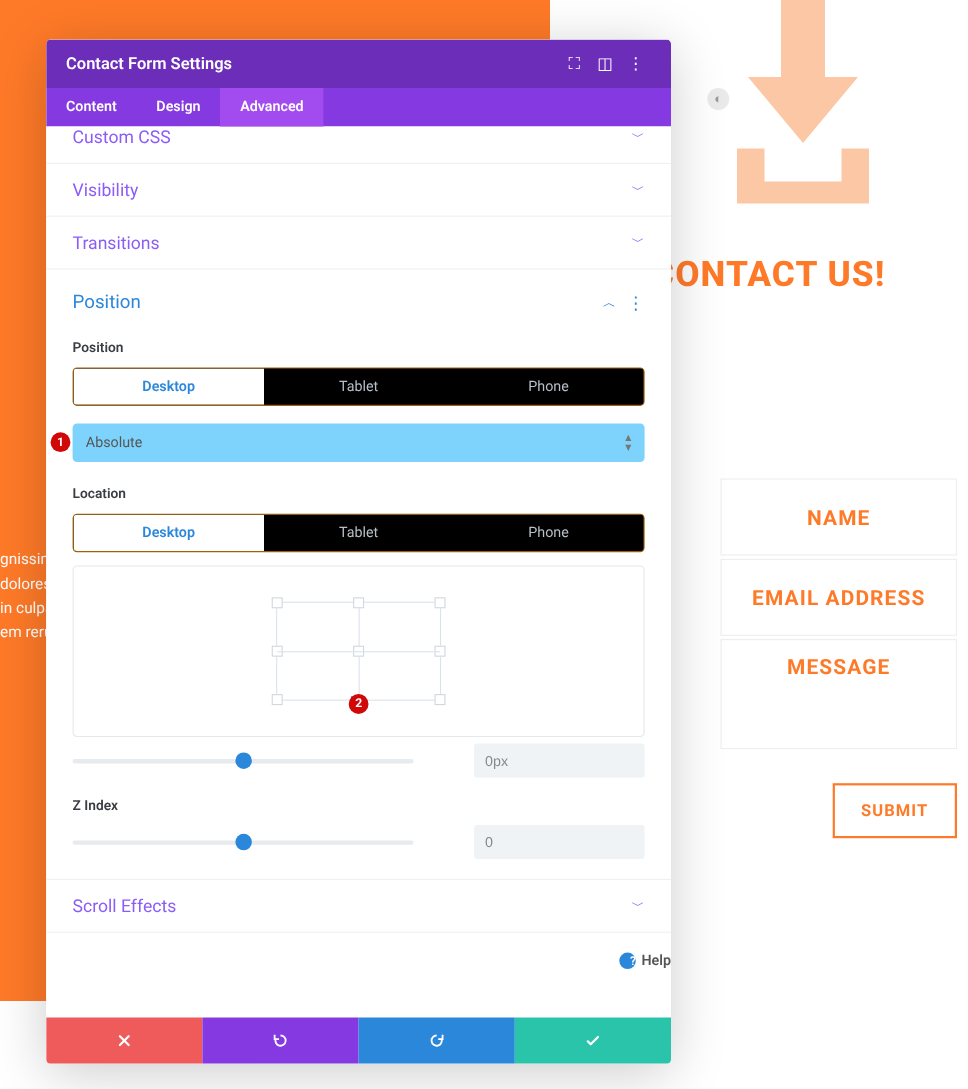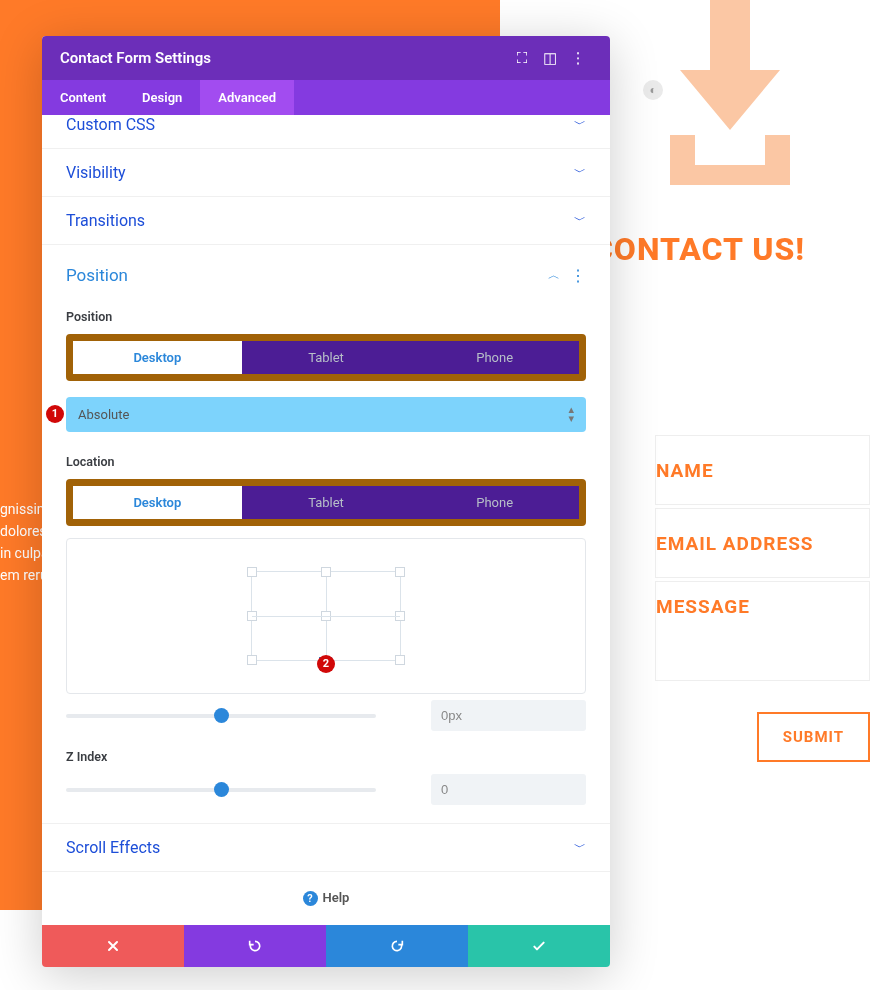--- a/index.html
+++ b/index.html
@@ -49,20 +49,21 @@
     position: absolute;
     right: 10px;
     top: 435px;
     width: 215px;
   }
   .bg-input {
     height: 70px;
     background: #fff;
     border: 1px solid #eee;
     margin-bottom: 3px;
+    text-align: center;
     color: #ff7a28;
     font-weight: 700;
     font-size: 19px;
     line-height: 70px;
     letter-spacing: 1px;
   }
   .bg-message {
     height: 100px;
     line-height: 50px;
   }
@@ -131,39 +132,39 @@
   .modal-body {
     background: #fff;
     height: 810px;
     overflow: hidden;
   }
   .acc-row {
     display: flex;
     align-items: center;
     padding: 14px 24px;
     border-bottom: 1px solid #f0f0f0;
-    color: #1d4ed8;
+    color: #8b5cf6;
     font-size: 16px;
     cursor: pointer;
   }
   .acc-row.cut { padding-top: 0; }
   .acc-row .spacer { flex: 1; }
   .chev { font-size: 12px; }
   .acc-row.open { color: #2b87da; }
   .options-dots { color: #2b87da; font-size: 16px; margin-left: 10px; }
 
   .section-content { padding: 8px 24px 18px; }
   .field-label { font-size: 12.5px; font-weight: 600; color: #3a3d42; margin: 12px 0 10px; }
 
   .device-tabs {
     display: flex;
-    border: 7px solid #a16207;
+    border: 1px solid #a16207;
     border-radius: 4px;
     overflow: hidden;
-    background: #4c1d95;
+    background: #000000;
   }
   .device-tab {
     flex: 1;
     text-align: center;
     padding: 9px 0;
     font-size: 13px;
     color: #b7bfc8;
     cursor: pointer;
   }
   .device-tab.active {
@@ -268,21 +269,21 @@
     width: 155px;
     padding: 8px 10px;
     background: #f0f3f6;
     border: none;
     border-radius: 3px;
     font-size: 13px;
     color: #888;
   }
 
   .help-row {
-    text-align: center;
+    text-align: right;
     padding: 18px 0;
     font-size: 13px;
     color: #555;
     font-weight: 600;
   }
   .help-row .q {
     display: inline-block;
     width: 15px;
     height: 15px;
     border-radius: 50%;

